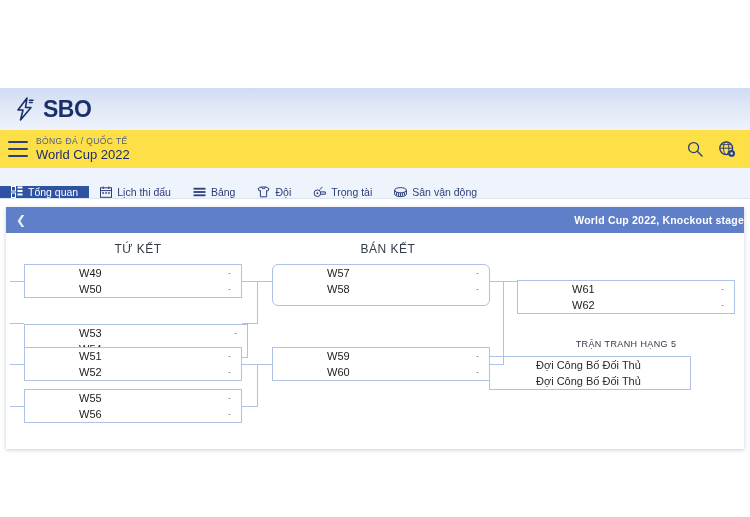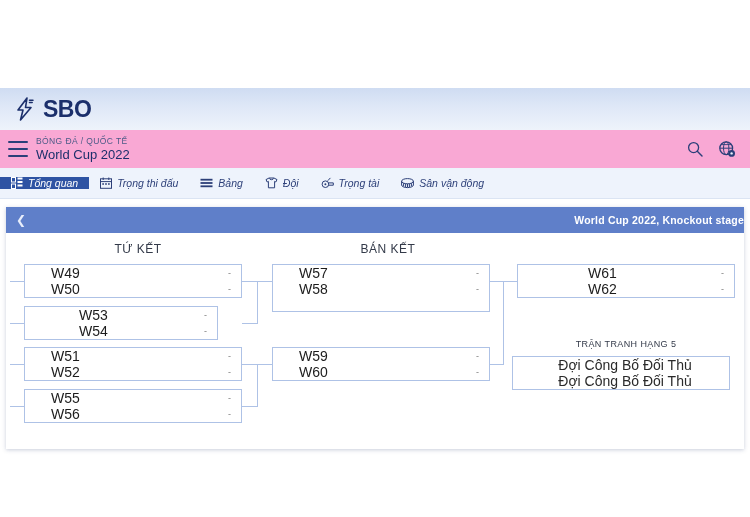--- a/index.html
+++ b/index.html
@@ -24,21 +24,21 @@
   }
   .logo{display:flex;align-items:center;gap:5px;}
   .logo-mark{width:24px;height:24px;display:block;}
   .logo-text{
     font-size:23px;font-weight:bold;letter-spacing:-0.5px;
     color:#1b2f6b;line-height:1;
   }
 
   
   .crumbbar{
-    height:38px;background:#f9a8d4;
+    height:38px;background:#fde047;
     display:flex;align-items:center;
     padding:0 14px 0 8px;
     box-sizing:border-box;
     position:relative;
   }
   .hamburger{
     width:20px;height:16px;display:flex;flex-direction:column;
     justify-content:space-between;margin-right:8px;flex:none;cursor:pointer;
   }
   .hamburger i{display:block;height:2px;background:#2b3f79;border-radius:1px;}
@@ -51,23 +51,22 @@
   }
   .crumb-actions{
     margin-left:auto;display:flex;align-items:center;gap:14px;
   }
   .icon-btn{width:18px;height:18px;display:block;cursor:pointer;}
 
   
   .tabbar{
     height:30px;
     background:#eef3fc;
-    display:flex;align-items:center;
+    display:flex;align-items:flex-end;
     border-bottom:1px solid #dbe4f3;
-    font-style:italic;
   }
   .tab{
     display:flex;align-items:center;gap:5px;
     padding:0 11px;
     font-size:10.5px;color:#2c3f78;
     cursor:pointer;white-space:nowrap;
   }
   .tab.active{background:#2e53a3;color:#ffffff;}
   .tab svg{display:block;flex:none;}
 
@@ -104,21 +103,21 @@
     position:absolute;
     border:1px solid #aec2e6;
     background:#ffffff;
     box-sizing:border-box;
     cursor:pointer;
   }
   .match .row{
     height:16px;display:flex;align-items:center;
     padding:0 10px 0 26px;box-sizing:border-box;
   }
-  .match .nm{font-size:14px;color:#1c1c1c;flex:1;}
+  .match .nm{font-size:11px;color:#1c1c1c;flex:1;margin-left:28px;}
   .match .sc{font-size:9px;color:#7d7d7d;}
   .match.wait .row{padding-left:18px;}
   .match.wait .nm{color:#2a2a2a;}
 
   .thirdlabel{
     position:absolute;font-size:9px;color:#333a49;letter-spacing:.4px;
     text-align:center;
   }
 
   .line{position:absolute;background:#aec2e6;}
@@ -195,21 +194,21 @@
         <svg width="12" height="12" viewBox="0 0 12 12">
           <rect x="0.5" y="1.8" width="11" height="9.5" fill="none" stroke="currentColor"></rect>
           <line x1="0.5" y1="4.6" x2="11.5" y2="4.6" stroke="currentColor"></line>
           <line x1="3.2" y1="0.5" x2="3.2" y2="3" stroke="currentColor"></line>
           <line x1="8.8" y1="0.5" x2="8.8" y2="3" stroke="currentColor"></line>
           <rect x="2.3" y="6.2" width="1.6" height="1.6" fill="currentColor"></rect>
           <rect x="5.2" y="6.2" width="1.6" height="1.6" fill="currentColor"></rect>
           <rect x="8.1" y="6.2" width="1.6" height="1.6" fill="currentColor"></rect>
         </svg>
       </span>
-      <span>Trọng thi đấu</span>
+      <span>Lịch thi đấu</span>
     </div>
 
     <div class="tab">
       <span>
         <svg width="13" height="11" viewBox="0 0 13 11">
           <rect x="0.5" y="0.8" width="12" height="1.8" fill="currentColor"></rect>
           <rect x="0.5" y="4.1" width="12" height="1.8" fill="currentColor"></rect>
           <rect x="0.5" y="7.4" width="12" height="1.8" fill="currentColor"></rect>
         </svg>
       </span>
@@ -271,21 +270,21 @@
         <div class="row">
           <span class="nm">W49</span>
           <span class="sc">-</span>
         </div>
         <div class="row">
           <span class="nm">W50</span>
           <span class="sc">-</span>
         </div>
       </div>
 
-      <div class="match" style="left:18px;top:73px;width:194px;height:34px;padding-left:28px;">
+      <div class="match" style="left:18px;top:91px;width:224px;height:34px;">
         <div class="row">
           <span class="nm">W53</span>
           <span class="sc">-</span>
         </div>
         <div class="row">
           <span class="nm">W54</span>
           <span class="sc">-</span>
         </div>
       </div>
 
@@ -304,21 +303,21 @@
         <div class="row">
           <span class="nm">W55</span>
           <span class="sc">-</span>
         </div>
         <div class="row">
           <span class="nm">W56</span>
           <span class="sc">-</span>
         </div>
       </div>
 
-      <div class="match" style="left:266px;top:31px;width:218px;height:48px;">
+      <div class="match" style="left:266px;top:31px;width:218px;height:42px;border-radius:6px;">
         <div class="row">
           <span class="nm">W57</span>
           <span class="sc">-</span>
         </div>
         <div class="row">
           <span class="nm">W58</span>
           <span class="sc">-</span>
         </div>
       </div>
 
@@ -326,34 +325,34 @@
         <div class="row">
           <span class="nm">W59</span>
           <span class="sc">-</span>
         </div>
         <div class="row">
           <span class="nm">W60</span>
           <span class="sc">-</span>
         </div>
       </div>
 
-      <div class="match" style="left:511px;top:31px;width:218px;height:34px;padding-left:44px;">
+      <div class="match" style="left:511px;top:47px;width:218px;height:34px;">
         <div class="row">
           <span class="nm">W61</span>
           <span class="sc">-</span>
         </div>
         <div class="row">
           <span class="nm">W62</span>
           <span class="sc">-</span>
         </div>
       </div>
 
       <div class="thirdlabel" style="left:511px;top:106px;width:218px;">TRẬN TRANH HẠNG 5</div>
 
-      <div class="match wait" style="left:506px;top:123px;width:218px;height:34px;text-align:center;">
+      <div class="match wait" style="left:483px;top:123px;width:202px;height:34px;">
         <div class="row">
           <span class="nm">Đợi Công Bố Đối Thủ</span>
         </div>
         <div class="row">
           <span class="nm">Đợi Công Bố Đối Thủ</span>
         </div>
       </div>
 
       <div class="line lh" style="left:4px;top:48px;width:14px;"></div>
       <div class="line lh" style="left:4px;top:90px;width:14px;"></div>

